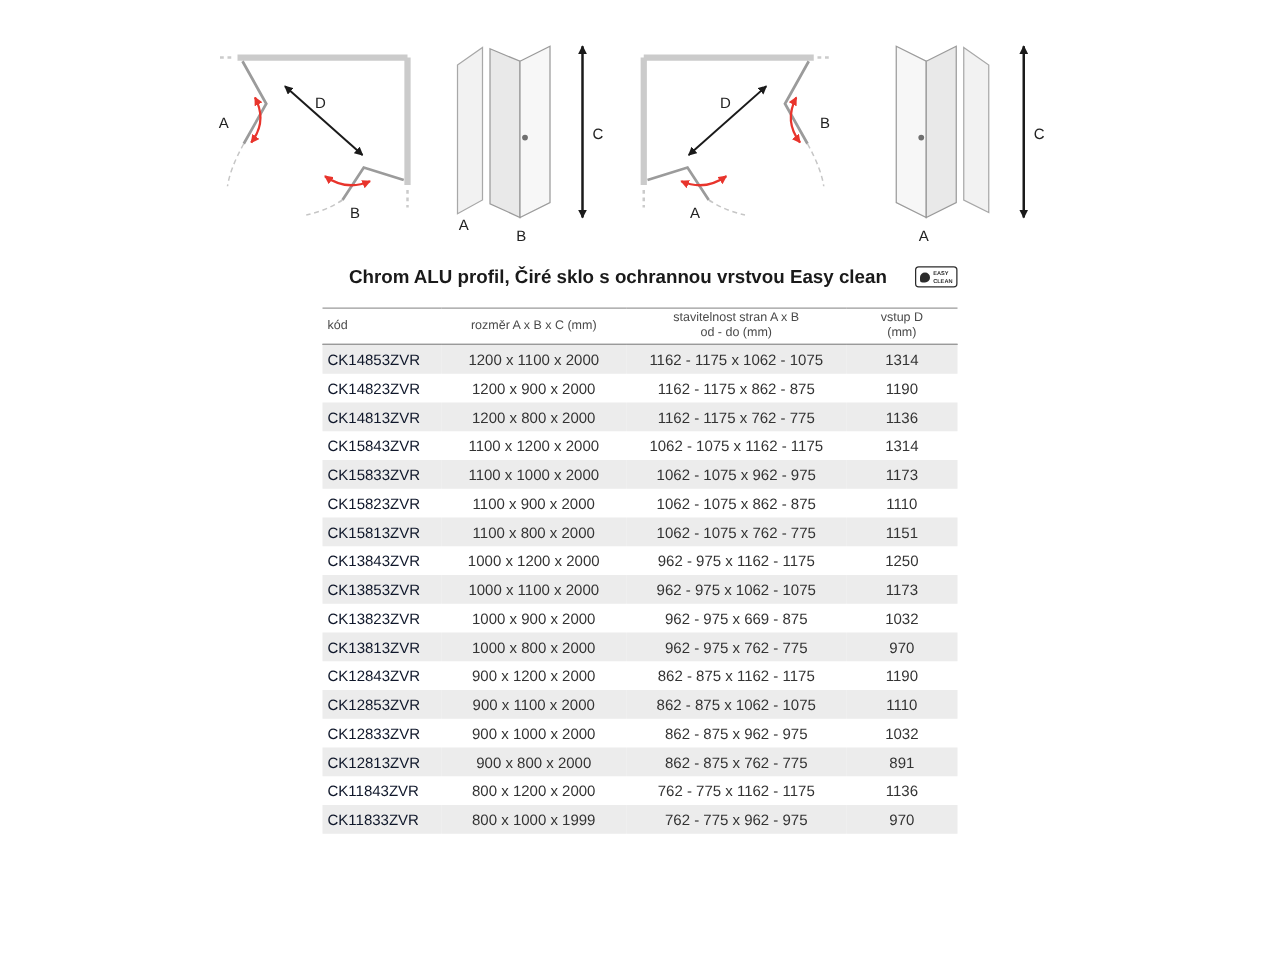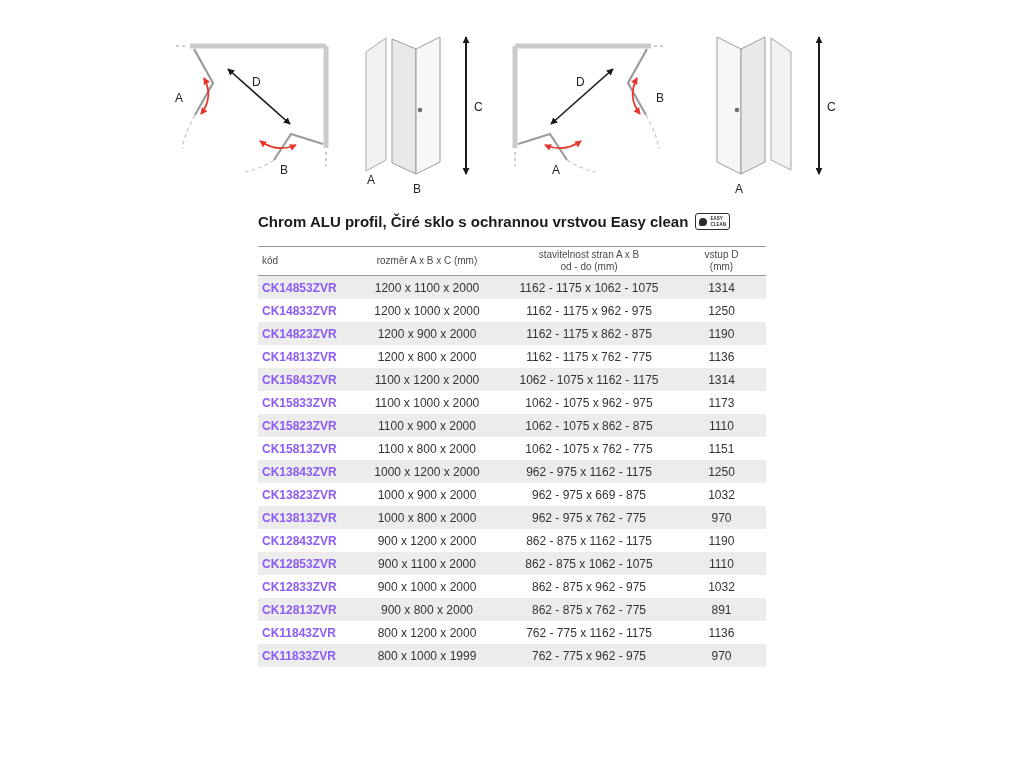--- a/index.html
+++ b/index.html
@@ -13,21 +13,21 @@
   }
   .diagram { position: absolute; }
   #dg-plan-left  { left: 170px; top: 36px; }
   #dg-elev-left  { left: 360px; top: 22px; }
   #dg-plan-right { left: 506px; top: 36px; }
   #dg-elev-right { left: 701px; top: 22px; }
   svg text { font-family: "Liberation Sans", sans-serif; font-size: 12px; fill: #222; }
 
   .title-row {
     position: absolute; left: 258px; top: 213px; width: 508px;
-    display: flex; align-items: center; gap: 7px;
+    display: flex; align-items: center; gap: 22px; justify-content: flex-end;
   }
   .page-title { font-size: 15px; font-weight: bold; color: #1a1a1a; white-space: nowrap; }
   .badge {
     display: inline-flex; align-items: center; gap: 3px;
     border: 1px solid #2b2b2b; border-radius: 3px;
     padding: 2px 3px; background: #fff;
   }
   .badge-drop { width: 8px; height: 8px; background: #2b2b2b; border-radius: 50% 50% 50% 2px; }
   .badge-lines { display: flex; flex-direction: column; font-size: 4.5px; line-height: 1.2; font-weight: bold; color: #2b2b2b; }
   .badge-lines span { display: block; }
@@ -47,21 +47,21 @@
     border-top: 1px solid #9a9a9a; border-bottom: 1px solid #9a9a9a;
     padding: 2px 2px; white-space: pre-line; line-height: 1.2;
   }
   .spec-table th:first-child { text-align: left; padding-left: 4px; }
   .spec-table td {
     text-align: center; height: 23px; padding: 0 2px;
     font-size: 12px;
   }
   .spec-table td:first-child {
     text-align: left; padding-left: 4px;
-    font-weight: bold; color: #8b5cf6; font-size: 12px;
+    font-weight: normal; color: #0f172a; font-size: 12px;
   }
   .spec-table tbody tr:nth-child(odd) { background: #ececec; }
 </style>
 </head>
 <body>
 
 <svg width="0" height="0" style="position:absolute" aria-hidden="true">
   <defs>
     <marker id="arrK" viewBox="0 0 8 8" markerWidth="7" markerHeight="7" refX="7" refY="4" orient="auto-start-reverse" markerUnits="userSpaceOnUse">
       <path d="M0,0 L8,4 L0,8 Z" fill="#1a1a1a"></path>
@@ -174,26 +174,20 @@
     </tr>
   </thead>
   <tbody>
       <tr>
         <td>CK14853ZVR</td>
         <td>1200 x 1100 x 2000</td>
         <td>1162 - 1175 x 1062 - 1075</td>
         <td>1314</td>
       </tr>
       <tr>
-        <td>CK14833ZVR</td>
-        <td>1200 x 1000 x 2000</td>
-        <td>1162 - 1175 x 962 - 975</td>
-        <td>1250</td>
-      </tr>
-      <tr>
         <td>CK14823ZVR</td>
         <td>1200 x 900 x 2000</td>
         <td>1162 - 1175 x 862 - 875</td>
         <td>1190</td>
       </tr>
       <tr>
         <td>CK14813ZVR</td>
         <td>1200 x 800 x 2000</td>
         <td>1162 - 1175 x 762 - 775</td>
         <td>1136</td>
@@ -222,20 +216,26 @@
         <td>1062 - 1075 x 762 - 775</td>
         <td>1151</td>
       </tr>
       <tr>
         <td>CK13843ZVR</td>
         <td>1000 x 1200 x 2000</td>
         <td>962 - 975 x 1162 - 1175</td>
         <td>1250</td>
       </tr>
       <tr>
+        <td>CK13853ZVR</td>
+        <td>1000 x 1100 x 2000</td>
+        <td>962 - 975 x 1062 - 1075</td>
+        <td>1173</td>
+      </tr>
+      <tr>
         <td>CK13823ZVR</td>
         <td>1000 x 900 x 2000</td>
         <td>962 - 975 x 669 - 875</td>
         <td>1032</td>
       </tr>
       <tr>
         <td>CK13813ZVR</td>
         <td>1000 x 800 x 2000</td>
         <td>962 - 975 x 762 - 775</td>
         <td>970</td>

